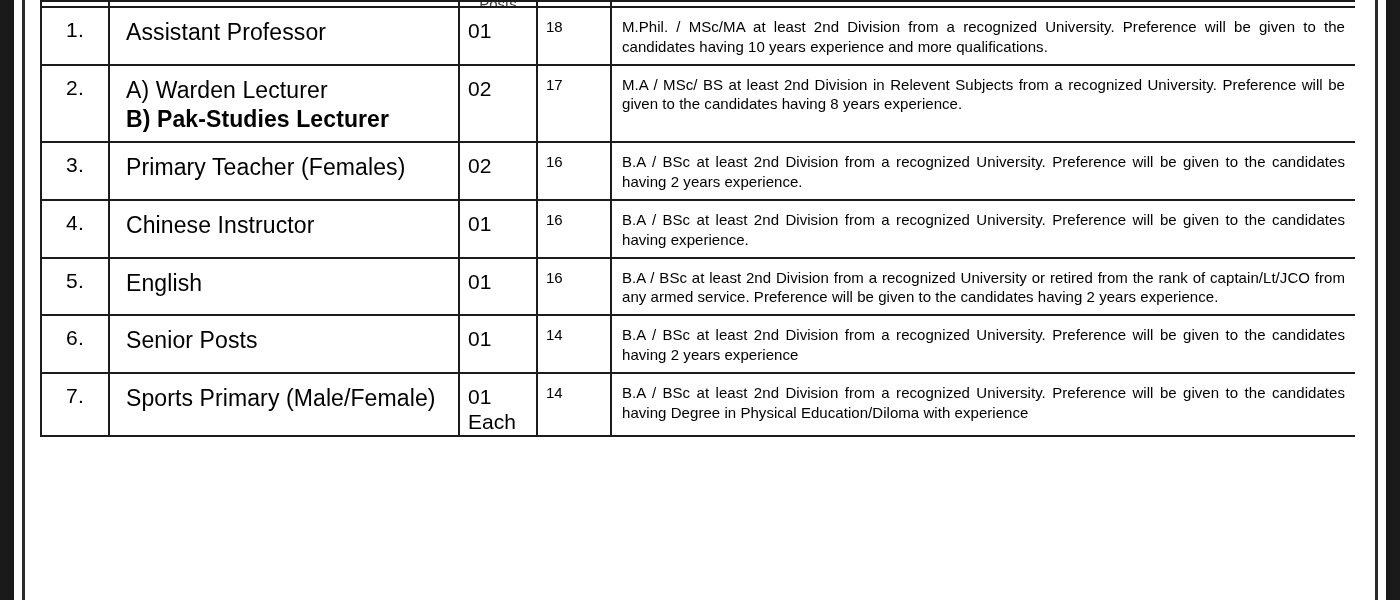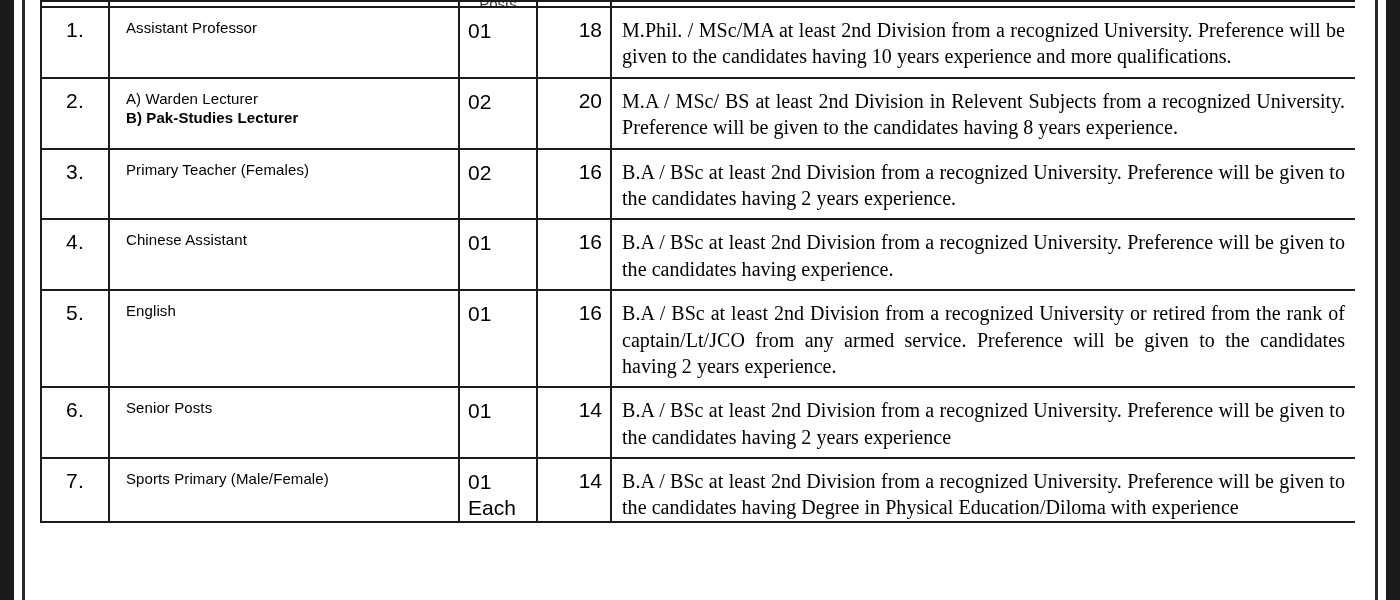--- a/index.html
+++ b/index.html
@@ -85,51 +85,50 @@
   col.c-bps  { width: 74px; }
   col.c-qual { width: 745px; }
 
   .cell-sr {
     font-size: 21px;
     text-align: center;
     padding-top: 10px !important;
     letter-spacing: 0.2px;
   }
   .cell-post {
-    font-size: 15px;
+    font-size: 23px;
     padding-left: 16px !important;
     padding-top: 10px !important;
     line-height: 1.28;
     letter-spacing: 0.1px;
   }
   .cell-post .line2 {
     display: block;
     font-weight: bold;
   }
   .cell-num {
     font-size: 21px;
     text-align: left;
     padding-top: 10px !important;
     line-height: 1.22;
   }
   .cell-bps {
-    font-size: 21px;
-    text-align: right;
+    font-size: 15px;
+    text-align: left;
     padding-top: 10px !important;
   }
   .cell-qual {
-    font-size: 20px;
+    font-size: 15px;
     text-align: justify;
     text-align-last: left;
     line-height: 1.32;
     padding-top: 9px !important;
     padding-left: 10px !important;
     padding-right: 10px !important;
     letter-spacing: 0.05px;
-    font-family: Liberation Serif, serif;
   }
 
   
   .header-sliver td {
     height: 4px;
     padding: 0 !important;
     border-top: none;
   }
   .header-sliver .hdr-text {
     font-size: 15px;
@@ -200,40 +199,40 @@
 
         <tr>
           <td class="cell-sr">2.</td>
           <td class="cell-post">
             <span>A) Warden Lecturer</span>
             <span class="line2">B) Pak-Studies Lecturer</span>
           </td>
           <td class="cell-num">
             <span>02</span>
           </td>
-          <td class="cell-bps">20</td>
+          <td class="cell-bps">17</td>
           <td class="cell-qual">M.A / MSc/ BS at least 2nd Division in Relevent Subjects from a recognized University. Preference will be given to the candidates having 8 years experience.</td>
         </tr>
 
         <tr>
           <td class="cell-sr">3.</td>
           <td class="cell-post">
             <span>Primary Teacher (Females)</span>
           </td>
           <td class="cell-num">
             <span>02</span>
           </td>
           <td class="cell-bps">16</td>
           <td class="cell-qual">B.A / BSc at least 2nd Division from a recognized University. Preference will be given to the candidates having 2 years experience.</td>
         </tr>
 
         <tr>
           <td class="cell-sr">4.</td>
           <td class="cell-post">
-            <span>Chinese Assistant</span>
+            <span>Chinese Instructor</span>
           </td>
           <td class="cell-num">
             <span>01</span>
           </td>
           <td class="cell-bps">16</td>
           <td class="cell-qual">B.A / BSc at least 2nd Division from a recognized University. Preference will be given to the candidates having experience.</td>
         </tr>
 
         <tr>
           <td class="cell-sr">5.</td>

